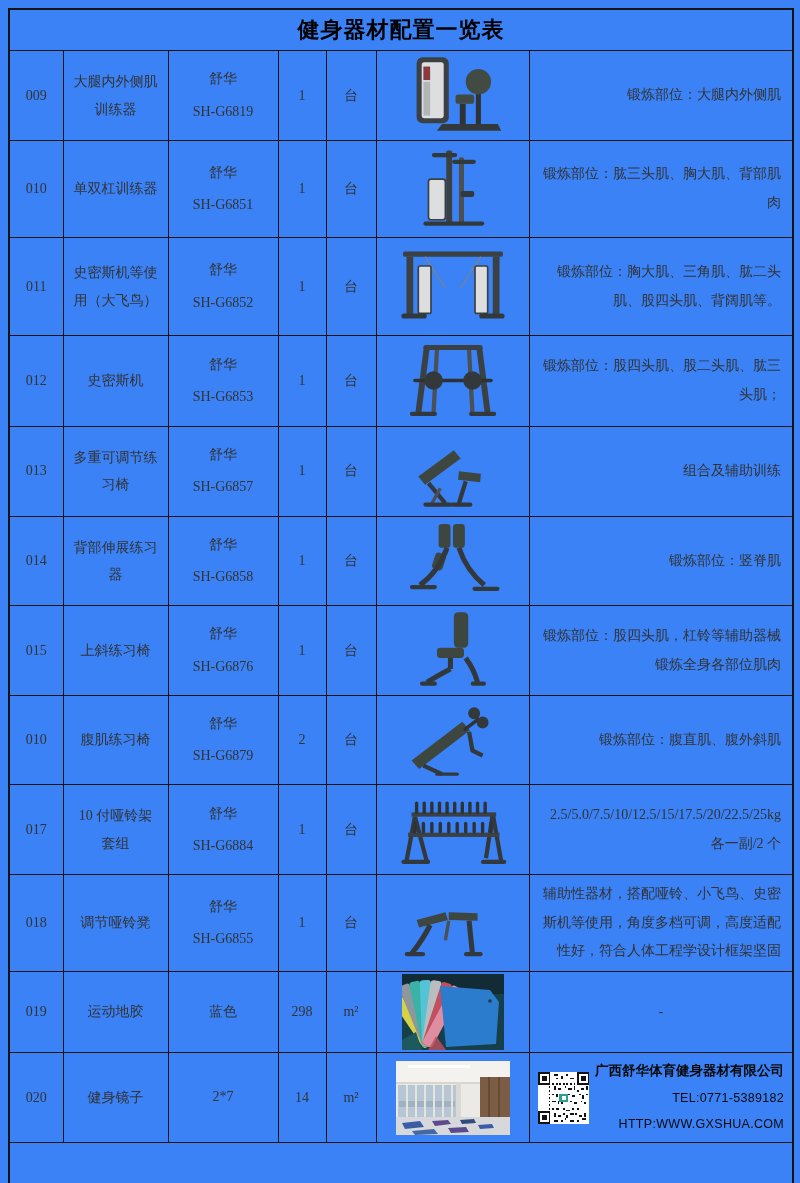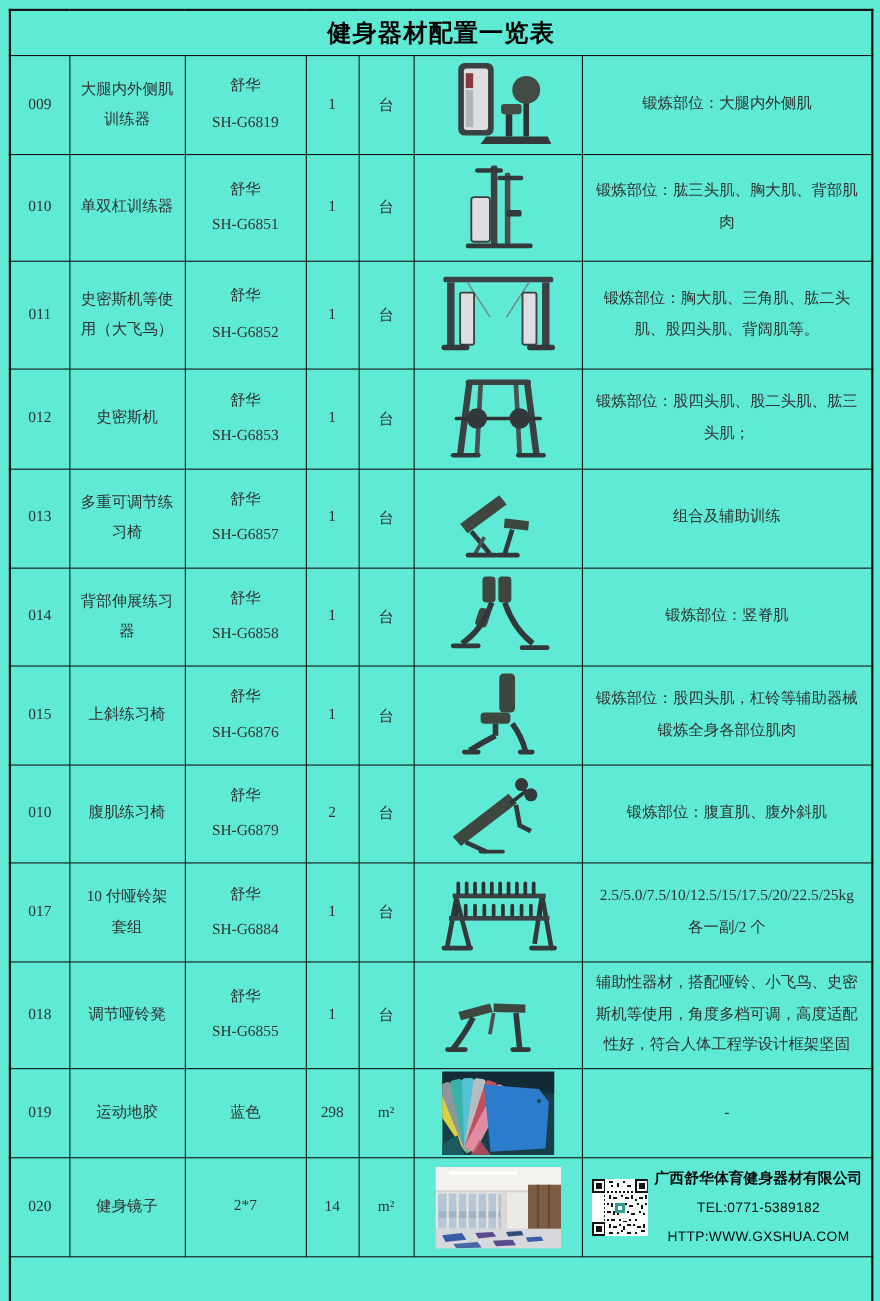--- a/index.html
+++ b/index.html
@@ -1,34 +1,34 @@
 <!DOCTYPE html>
 <html><head>
 <meta charset="utf-8">
 <style>
   html,body{margin:0;padding:0;background:#ffffff;}
   body{width:800px;height:1183px;overflow:hidden;
        font-family:"Liberation Serif","DejaVu Serif",serif;color:#2b2b2b;}
-  .page{position:relative;width:800px;height:1183px;background:#5eead4;}
+  .page{position:relative;width:800px;height:1183px;background:#3b82f6;}
   table.main{position:absolute;left:8px;top:8px;width:784px;
              border-collapse:collapse;table-layout:fixed;
              border:2px solid #141414;}
   td,th{border:1px solid #141414;vertical-align:middle;overflow:hidden;}
   .title-cell{height:38px;text-align:center;font-size:22px;font-weight:bold;color:#000;
               letter-spacing:1px;}
   .header-row th{height:32px;font-size:15px;font-weight:bold;text-align:center;color:#111;}
   tbody td{font-size:14px;text-align:center;color:#333;}
   .c-name{padding:4px 9px;line-height:1.95;}
   .c-model{line-height:2.3;}
   .c-qty,.c-unit,.c-serial{font-size:14px;}
   .c-img{padding:2px;}
   .imgbox{display:flex;align-items:center;justify-content:center;height:100%;}
   .c-img svg.equip{width:110px;height:96%;max-height:88px;}
   .c-img svg.photo{display:block;}
-  .c-remark{text-align:center;padding:5px 11px;line-height:2.05;}
+  .c-remark{text-align:right;padding:5px 11px;line-height:2.05;}
   .c-remark.center{text-align:center;}
   .c-remark.company-cell{padding:4px 8px;}
   .company{display:flex;align-items:center;gap:6px;}
   .company-text{display:flex;flex-direction:column;gap:1px;}
   .company-name{font-family:"Liberation Sans","DejaVu Sans",sans-serif;
                 font-weight:bold;font-size:13.5px;color:#0a0a0a;white-space:nowrap;}
   .company-line{font-family:"Liberation Sans","DejaVu Sans",sans-serif;
                 font-weight:normal;font-size:12.5px;color:#0a0a0a;letter-spacing:.3px;}
   tfoot td.footnote{height:72px;font-size:15px;line-height:2.15;text-align:left;
                     padding:2px 13px;text-indent:30px;color:#2f2f2f;}

